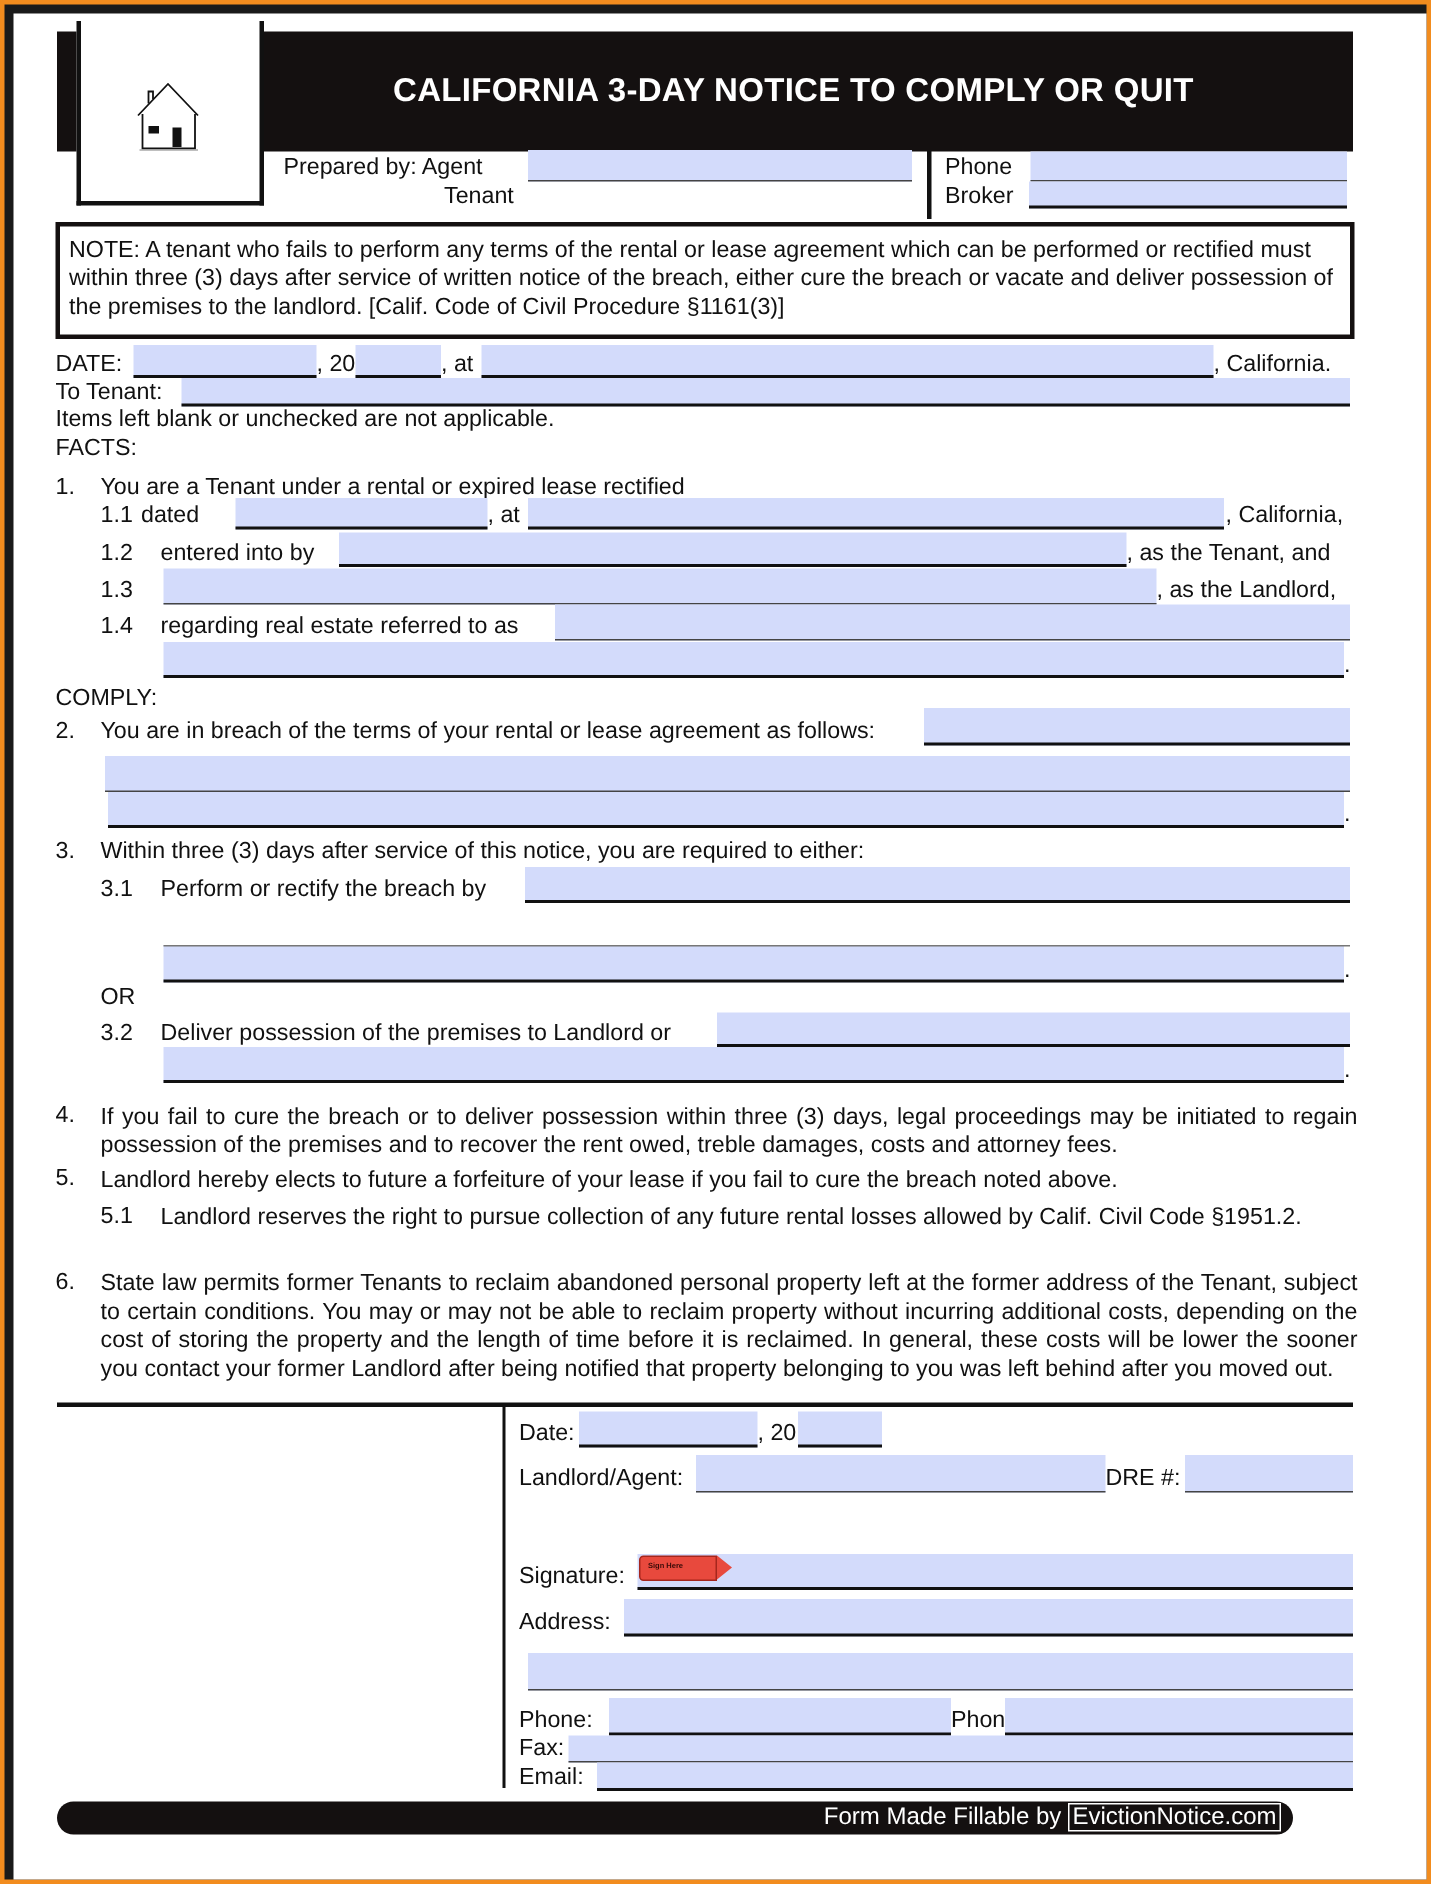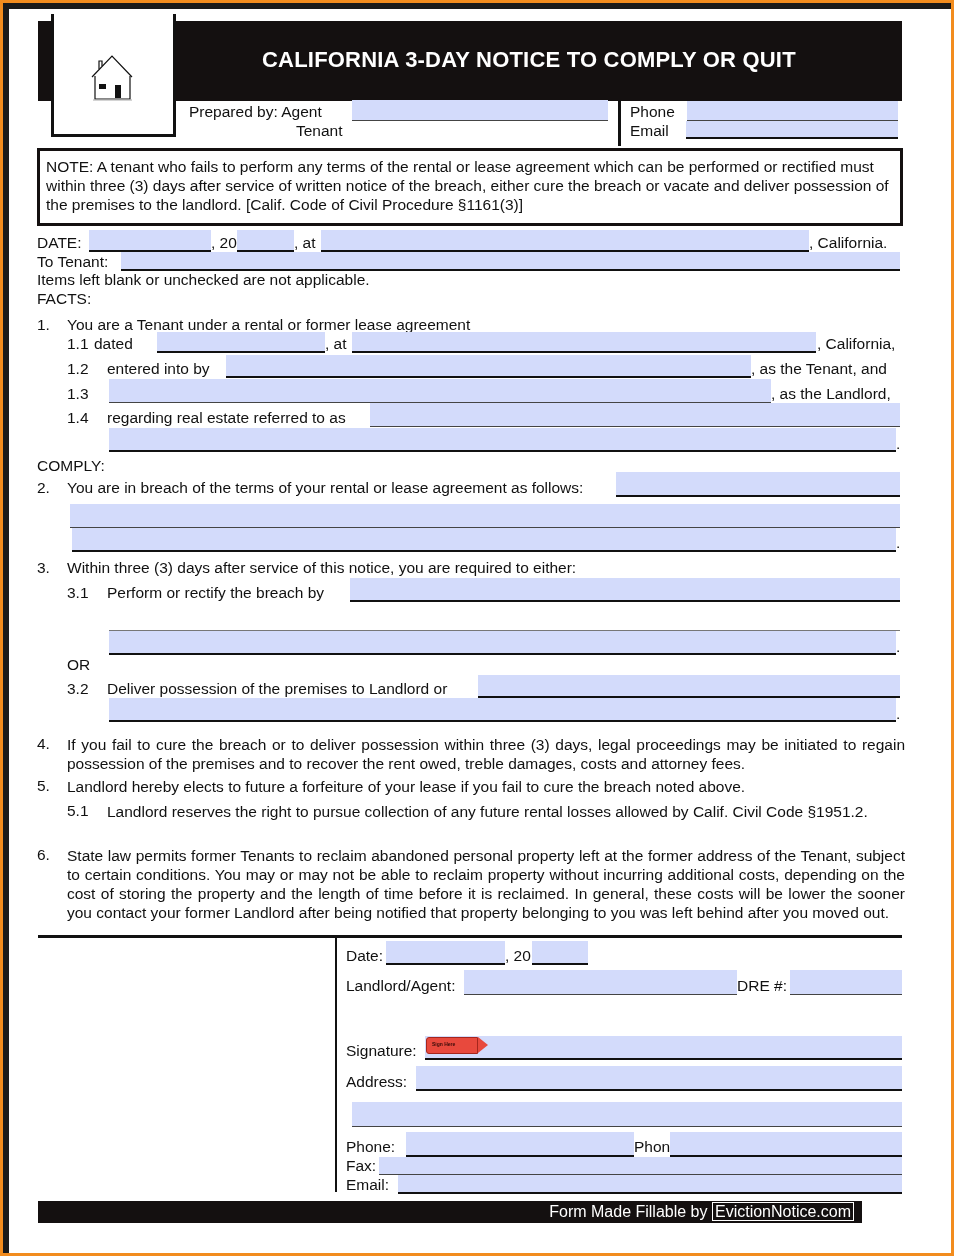--- a/index.html
+++ b/index.html
@@ -41,21 +41,21 @@
     position: absolute; left: 37px; top: 148px; width: 866px; height: 78px;
     border: 3px solid #141010; box-sizing: border-box;
   }
   .note-text {
     position: absolute; left: 6px; top: 6px; width: 856px;
     font-size: 15.5px; line-height: 19px; white-space: normal;
   }
   .para { position: absolute; font-size: 15.5px; line-height: 19px; text-align: justify; }
   .hr { position: absolute; background: #111; }
   .footer-bar {
-    position: absolute; left: 38px; top: 1201px; width: 824px; height: 22px; background: #141010;
+    position: absolute; left: 38px; top: 1201px; width: 824px; height: 22px; background: #141010; border-radius: 11px;
   }
   .footer-text {
     position: absolute; right: 8px; top: 2px; color: #fff; font-size: 16px; line-height: 18px;
     font-family: "Liberation Sans", sans-serif; white-space: nowrap;
   }
   .footer-link { border: 1px solid #fff; padding: 0 2px; color: #fff; }
   .sign-tag {
     position: absolute; left: 426px; top: 1037px; width: 52px; height: 17px;
     background: #e8493d; border-radius: 3px 0 0 3px; border: 1px solid #a5261d; box-sizing: border-box;
   }
@@ -85,41 +85,41 @@
     <line x1="6" y1="48" x2="45" y2="48" stroke="#aaa" stroke-width="1"></line>
   </svg>
 </div>
 
 <div class="txt" style="left:189px;top:103px">Prepared  by:  Agent</div>
 <div class="txt" style="left:296px;top:122px">Tenant</div>
 <div class="fld thin" style="left:352px;top:100px;width:256px;height:21px"></div>
 <div class="hr" style="left:618px;top:100px;width:3px;height:46px"></div>
 <div class="txt" style="left:630px;top:103px">Phone</div>
 <div class="fld thin" style="left:687px;top:101px;width:211px;height:20px"></div>
-<div class="txt" style="left:630px;top:122px">Email</div>
+<div class="txt" style="left:630px;top:122px">Broker</div>
 <div class="fld" style="left:686px;top:121px;width:212px;height:18px"></div>
 
 <div class="note-box">
   <div class="note-text">NOTE: A tenant who fails to perform any terms of the rental or lease agreement which can be performed or rectified must within three (3) days after service of written notice of the breach, either cure the breach  or vacate and deliver possession of the premises to the landlord. [Calif. Code of Civil Procedure §1161(3)]</div>
 </div>
 
 <div class="txt" style="left:37px;top:234px">DATE:</div>
 <div class="fld" style="left:89px;top:230px;width:122px;height:22px"></div>
 <div class="txt" style="left:211px;top:234px">, 20</div>
 <div class="fld" style="left:237px;top:230px;width:57px;height:22px"></div>
 <div class="txt" style="left:294px;top:234px">, at</div>
 <div class="fld" style="left:321px;top:230px;width:488px;height:22px"></div>
 <div class="txt" style="left:809px;top:234px">, California.</div>
 <div class="txt" style="left:37px;top:253px">To Tenant:</div>
 <div class="fld" style="left:121px;top:252px;width:779px;height:19px"></div>
 <div class="txt" style="left:37px;top:271px">Items left blank or unchecked are not applicable.</div>
 <div class="txt" style="left:37px;top:290px">FACTS:</div>
 
 <div class="txt" style="left:37px;top:316px">1.</div>
-<div class="txt" style="left:67px;top:316px">You are a Tenant under a rental or former lease agreement</div>
+<div class="txt" style="left:67px;top:316px">You are a Tenant under a rental or expired lease rectified</div>
 
 <div class="txt" style="left:67px;top:335px">1.1</div>
 <div class="txt" style="left:94px;top:335px">dated</div>
 <div class="fld" style="left:157px;top:332px;width:168px;height:21px"></div>
 <div class="txt" style="left:325px;top:335px">, at</div>
 <div class="fld" style="left:352px;top:332px;width:464px;height:21px"></div>
 <div class="txt" style="left:817px;top:335px">, California,</div>
 
 <div class="txt" style="left:67px;top:360px">1.2</div>
 <div class="txt" style="left:107px;top:360px">entered into by</div>

